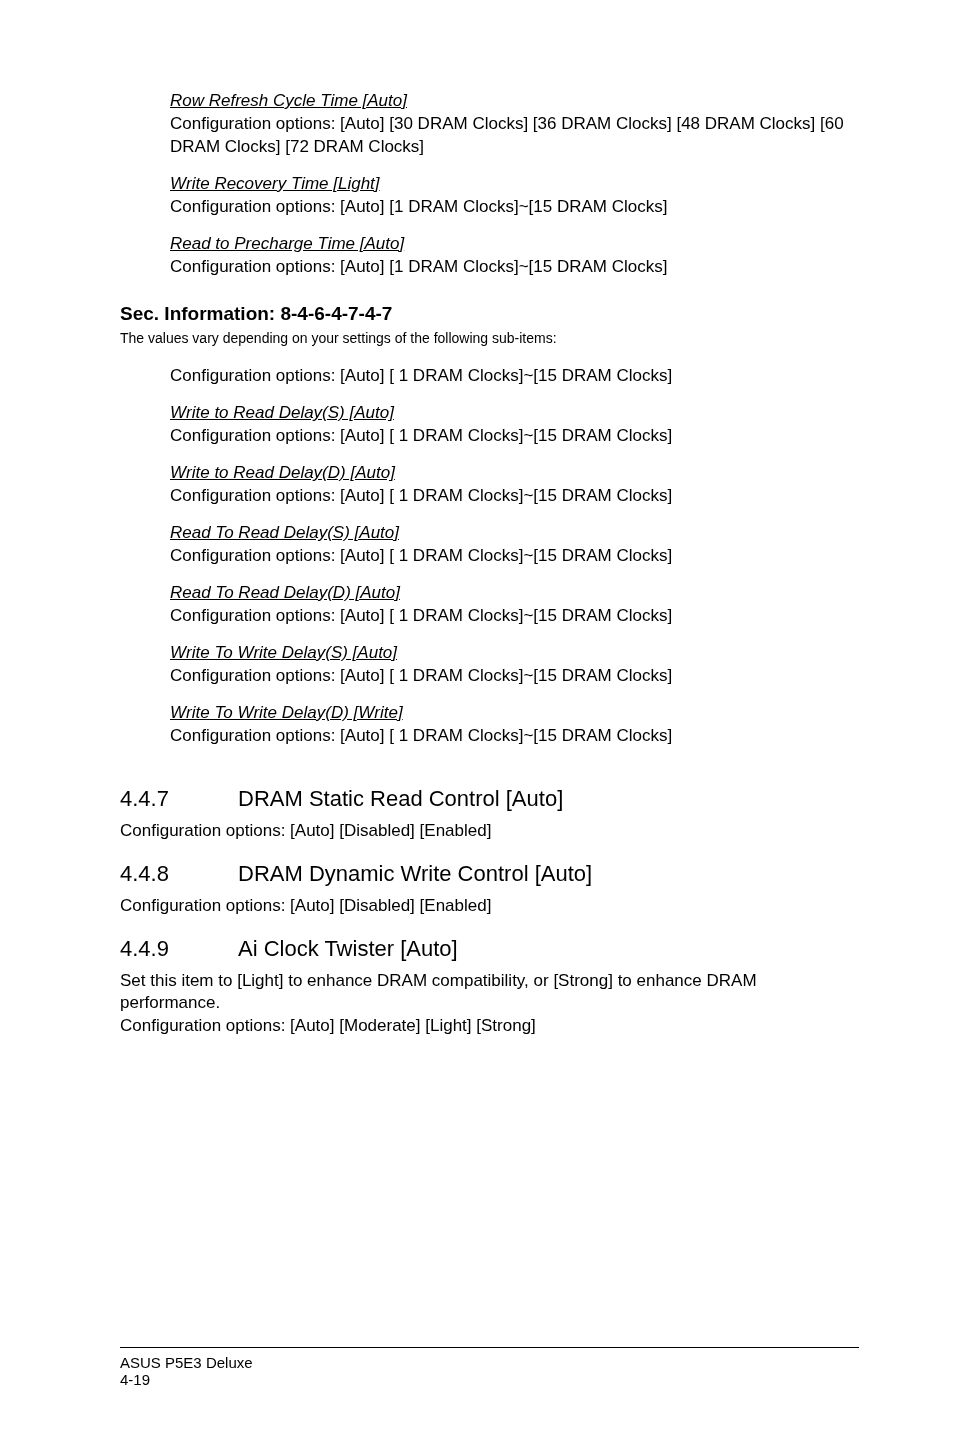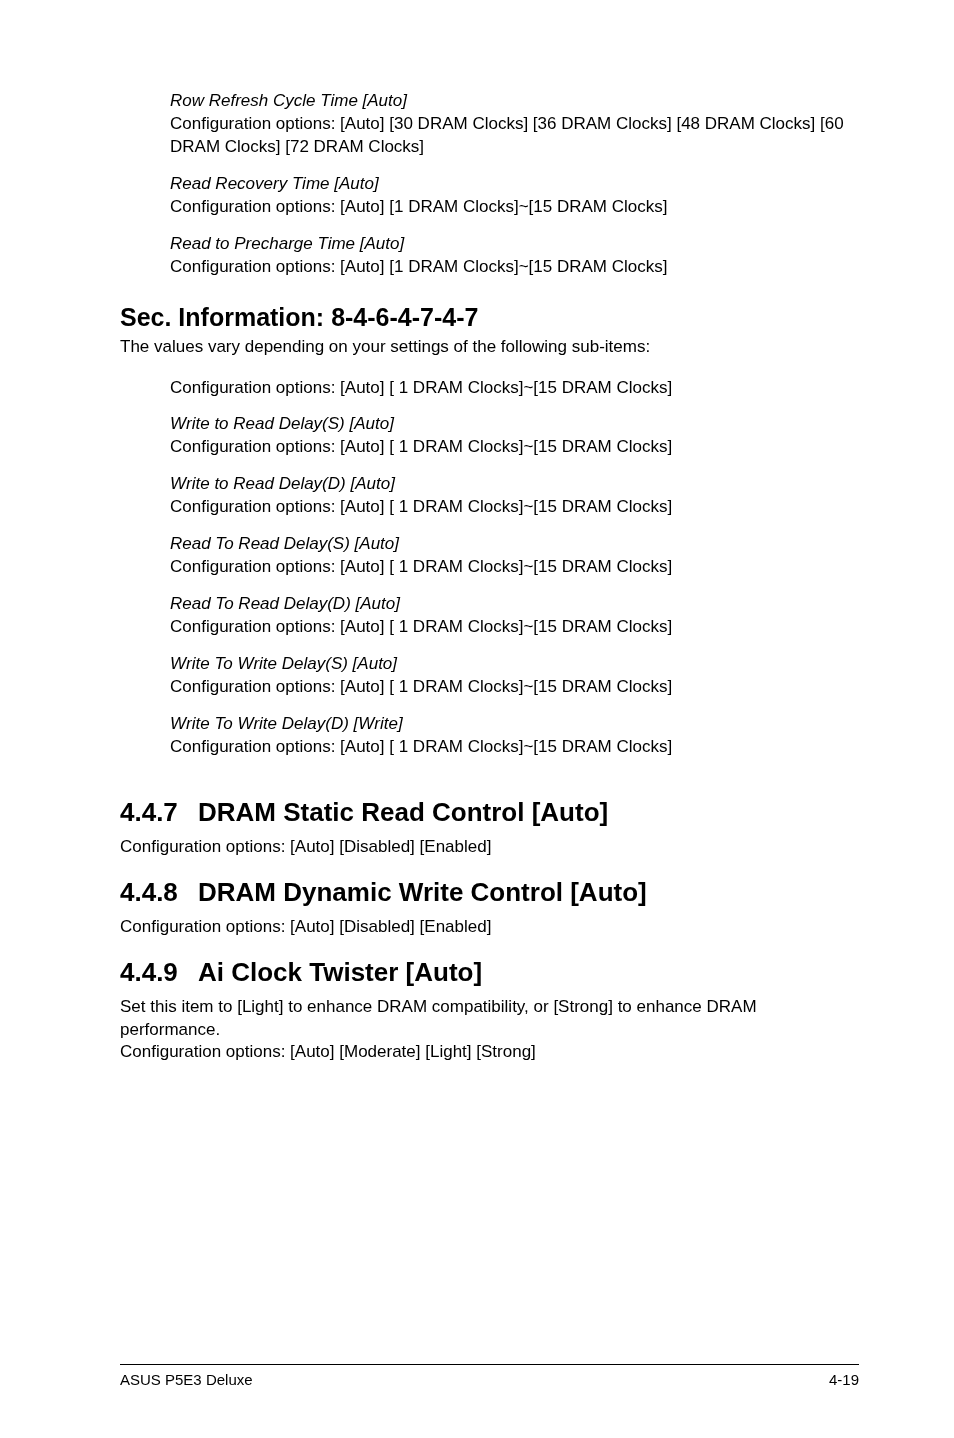--- a/index.html
+++ b/index.html
@@ -17,81 +17,84 @@
       padding: 90px 95px 40px 120px;
       box-sizing: border-box;
       height: 100%;
       position: relative;
     }
     .indent-block {
       margin-left: 50px;
     }
     .item-title {
       font-style: italic;
+      text-decoration: underline;
       font-size: 17px;
       margin-bottom: 0;
       display: block;
       line-height: 1.35;
     }
     .item-desc {
       font-size: 17px;
       line-height: 1.35;
       margin-bottom: 14px;
     }
     .sec-heading {
       font-weight: bold;
-      font-size: 25px;
+      font-size: 19px;
       margin-top: 24px;
       margin-bottom: 4px;
     }
     .sec-desc {
-      font-size: 17px;
+      font-size: 14px;
       margin-bottom: 18px;
       line-height: 1.35;
     }
     .section-num-heading {
-      font-weight: bold;
-      font-size: 26px;
+      font-weight: normal;
+      font-size: 22px;
       margin-top: 38px;
       margin-bottom: 8px;
       display: flex;
+      gap: 40px;
     }
     .section-num-heading .num {
       width: 78px;
       flex-shrink: 0;
     }
     .section-desc {
       font-size: 17px;
       line-height: 1.35;
       margin-bottom: 8px;
     }
     .footer {
       position: absolute;
       bottom: 50px;
       left: 120px;
       right: 95px;
       border-top: 1px solid #000;
       padding-top: 6px;
       font-size: 15px;
       display: flex;
       justify-content: space-between;
+      flex-direction: column;
     }
   </style>
 </head>
 <body>
 
 <div class="page">
 
   <div class="indent-block">
     <div>
       <span class="item-title">Row Refresh Cycle Time [Auto]</span>
       <div class="item-desc">Configuration options: [Auto] [30 DRAM Clocks] [36 DRAM Clocks] [48 DRAM Clocks] [60 DRAM Clocks] [72 DRAM Clocks]</div>
     </div>
     <div>
-      <span class="item-title">Read Recovery Time [Auto]</span>
+      <span class="item-title">Write Recovery Time [Light]</span>
       <div class="item-desc">Configuration options: [Auto] [1 DRAM Clocks]~[15 DRAM Clocks]</div>
     </div>
     <div>
       <span class="item-title">Read to Precharge Time [Auto]</span>
       <div class="item-desc">Configuration options: [Auto] [1 DRAM Clocks]~[15 DRAM Clocks]</div>
     </div>
   </div>
 
   <div class="sec-heading">Sec. Information: 8-4-6-4-7-4-7</div>
   <div class="sec-desc">The values vary depending on your settings of the following sub-items:</div>

